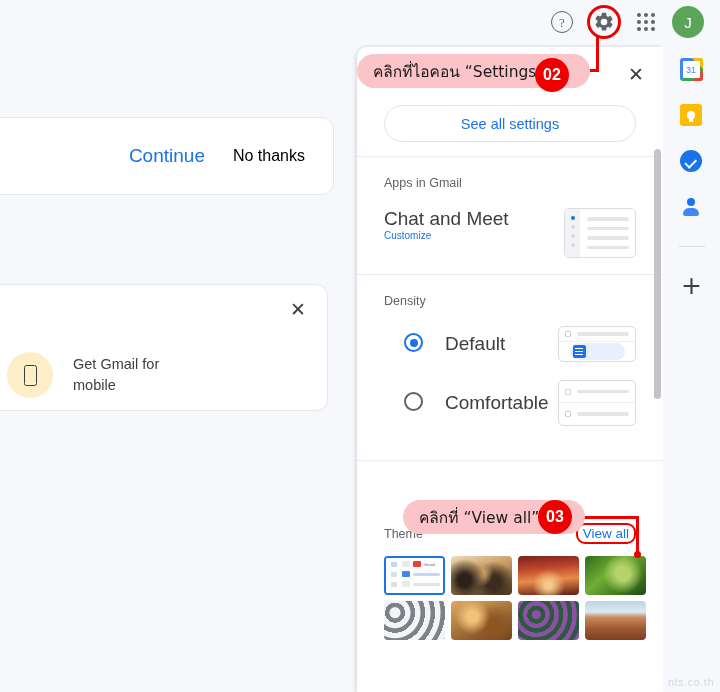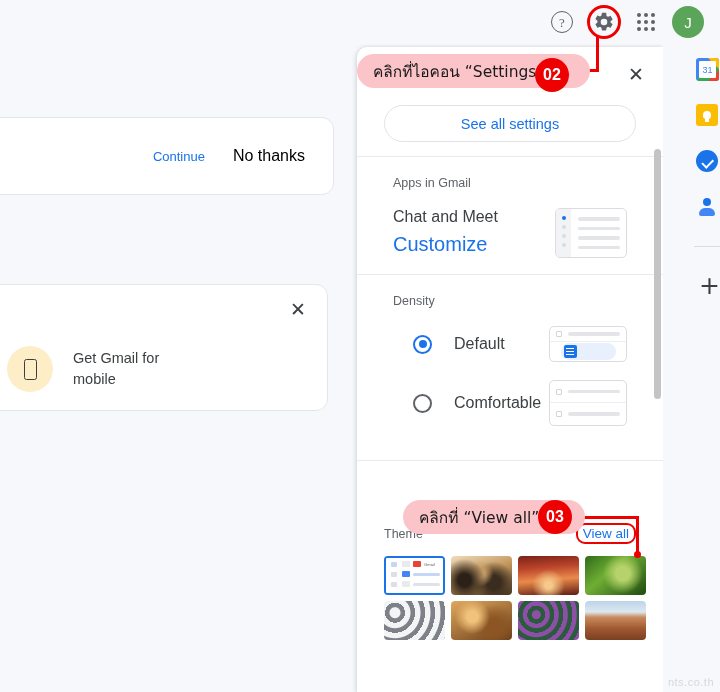--- a/index.html
+++ b/index.html
@@ -60,38 +60,38 @@
   }
   .card-promo {
     position: absolute; left: -10px; top: 73px;
     width: 344px; height: 78px;
     background: #fff;
     border: 1px solid #e4e6ea; border-right: 1px solid #e4e6ea;
     border-radius: 0 12px 12px 0;
     display: flex; align-items: center; justify-content: flex-end;
     padding-right: 28px; gap: 28px;
   }
-  .btn-continue { color: #1a73e8; font-size: 13px; }
+  .btn-continue { color: #1a73e8; font-size: 19px; }
   .btn-nothanks { color: #000000; font-size: 16px; }
 
   .card-mobile {
     position: absolute; left: -12px; top: 240px;
     width: 340px; height: 127px;
     background: #fff;
     border: 1px solid #e4e6ea;
     border-radius: 0 12px 12px 0;
   }
   .mob-close {
     position: absolute; right: 17px; top: 12px;
     width: 24px; height: 24px; color: #3c4043;
     font-size: 19px; line-height: 24px; text-align: center;
     font-family: "DejaVu Sans", sans-serif;
   }
   .mob-body {
-    position: absolute; left: 18px; top: 61px;
+    position: absolute; left: 18px; top: 67px;
     display: flex; align-items: center; gap: 20px;
   }
   .mob-circle {
     width: 46px; height: 46px; border-radius: 50%;
     background: #fdeec8;
     display: flex; align-items: center; justify-content: center;
   }
   .phone-glyph {
     width: 13px; height: 21px; border: 1.6px solid #3c4043;
     border-radius: 2.5px;
@@ -116,24 +116,24 @@
     font-family: "DejaVu Sans", sans-serif;
   }
   .see-all-wrap { padding: 0 27px 14px; }
   .see-all-btn {
     height: 37px; border: 1px solid #e0e2e6; border-radius: 19px;
     display: flex; align-items: center; justify-content: center;
     color: #1a73e8; font-size: 14.5px; background: #fff;
   }
   .divider { height: 1px; background: #e8eaed; margin: 0; }
 
-  .sect { padding: 19px 36px 16px; position: relative; }
+  .sect { padding: 19px 27px 16px; position: relative; }
   .sect-title { font-size: 12.5px; color: #5f6368; margin-bottom: 18px; }
-  .row-label { font-size: 16px; color: #3c4043; }
-  .link-blue { color: #1a73e8; font-size: 20px; display: block; margin-top: 7px; }
+  .row-label { font-size: 19px; color: #3c4043; }
+  .link-blue { color: #1a73e8; font-size: 10px; display: block; }
 
   
   .chat-row { display:flex; align-items:flex-start; justify-content: space-between; }
   .prev-chat {
     width: 72px; height: 50px; border: 1px solid #dadce0; border-radius: 5px;
     background:#fff; display:flex; overflow:hidden; flex: none;
   }
   .prev-chat-l { width: 15px; background:#f1f3f4; padding-top:7px;
     display:flex; flex-direction:column; align-items:center; gap:5px; }
   .prev-chat-l i { width:4px;height:4px;border-radius:50%;background:#dadce0;display:block; }
@@ -232,21 +232,21 @@
   }
   .scroll-track {
     position: absolute; right: 2px; top: 102px; width: 7px; height: 543px;
     background: transparent; z-index: 11;
   }
 
   
   .rail {
     position: absolute; right: 0; top: 44px; width: 57px; height: 648px;
     background: #f6f8fc; z-index: 9;
-    display: flex; flex-direction: column; align-items: flex-end;
+    display: flex; flex-direction: column; align-items: center;
     padding-top: 14px; gap: 22px;
   }
   .rail-btn { width: 24px; height: 24px; position: relative; }
   .rail-div { width: 26px; height:1px; background:#dadce0; margin: 4px 0; }
   .rail-plus { font-size: 25px; color: #3c4043; line-height: 1;
     font-family:"DejaVu Sans",sans-serif; }
 
   
   .ic-cal { width:23px;height:23px;border-radius:3px; position:relative;
     background: linear-gradient(135deg,#4285f4 0 50%, #34a853 50% 100%);

